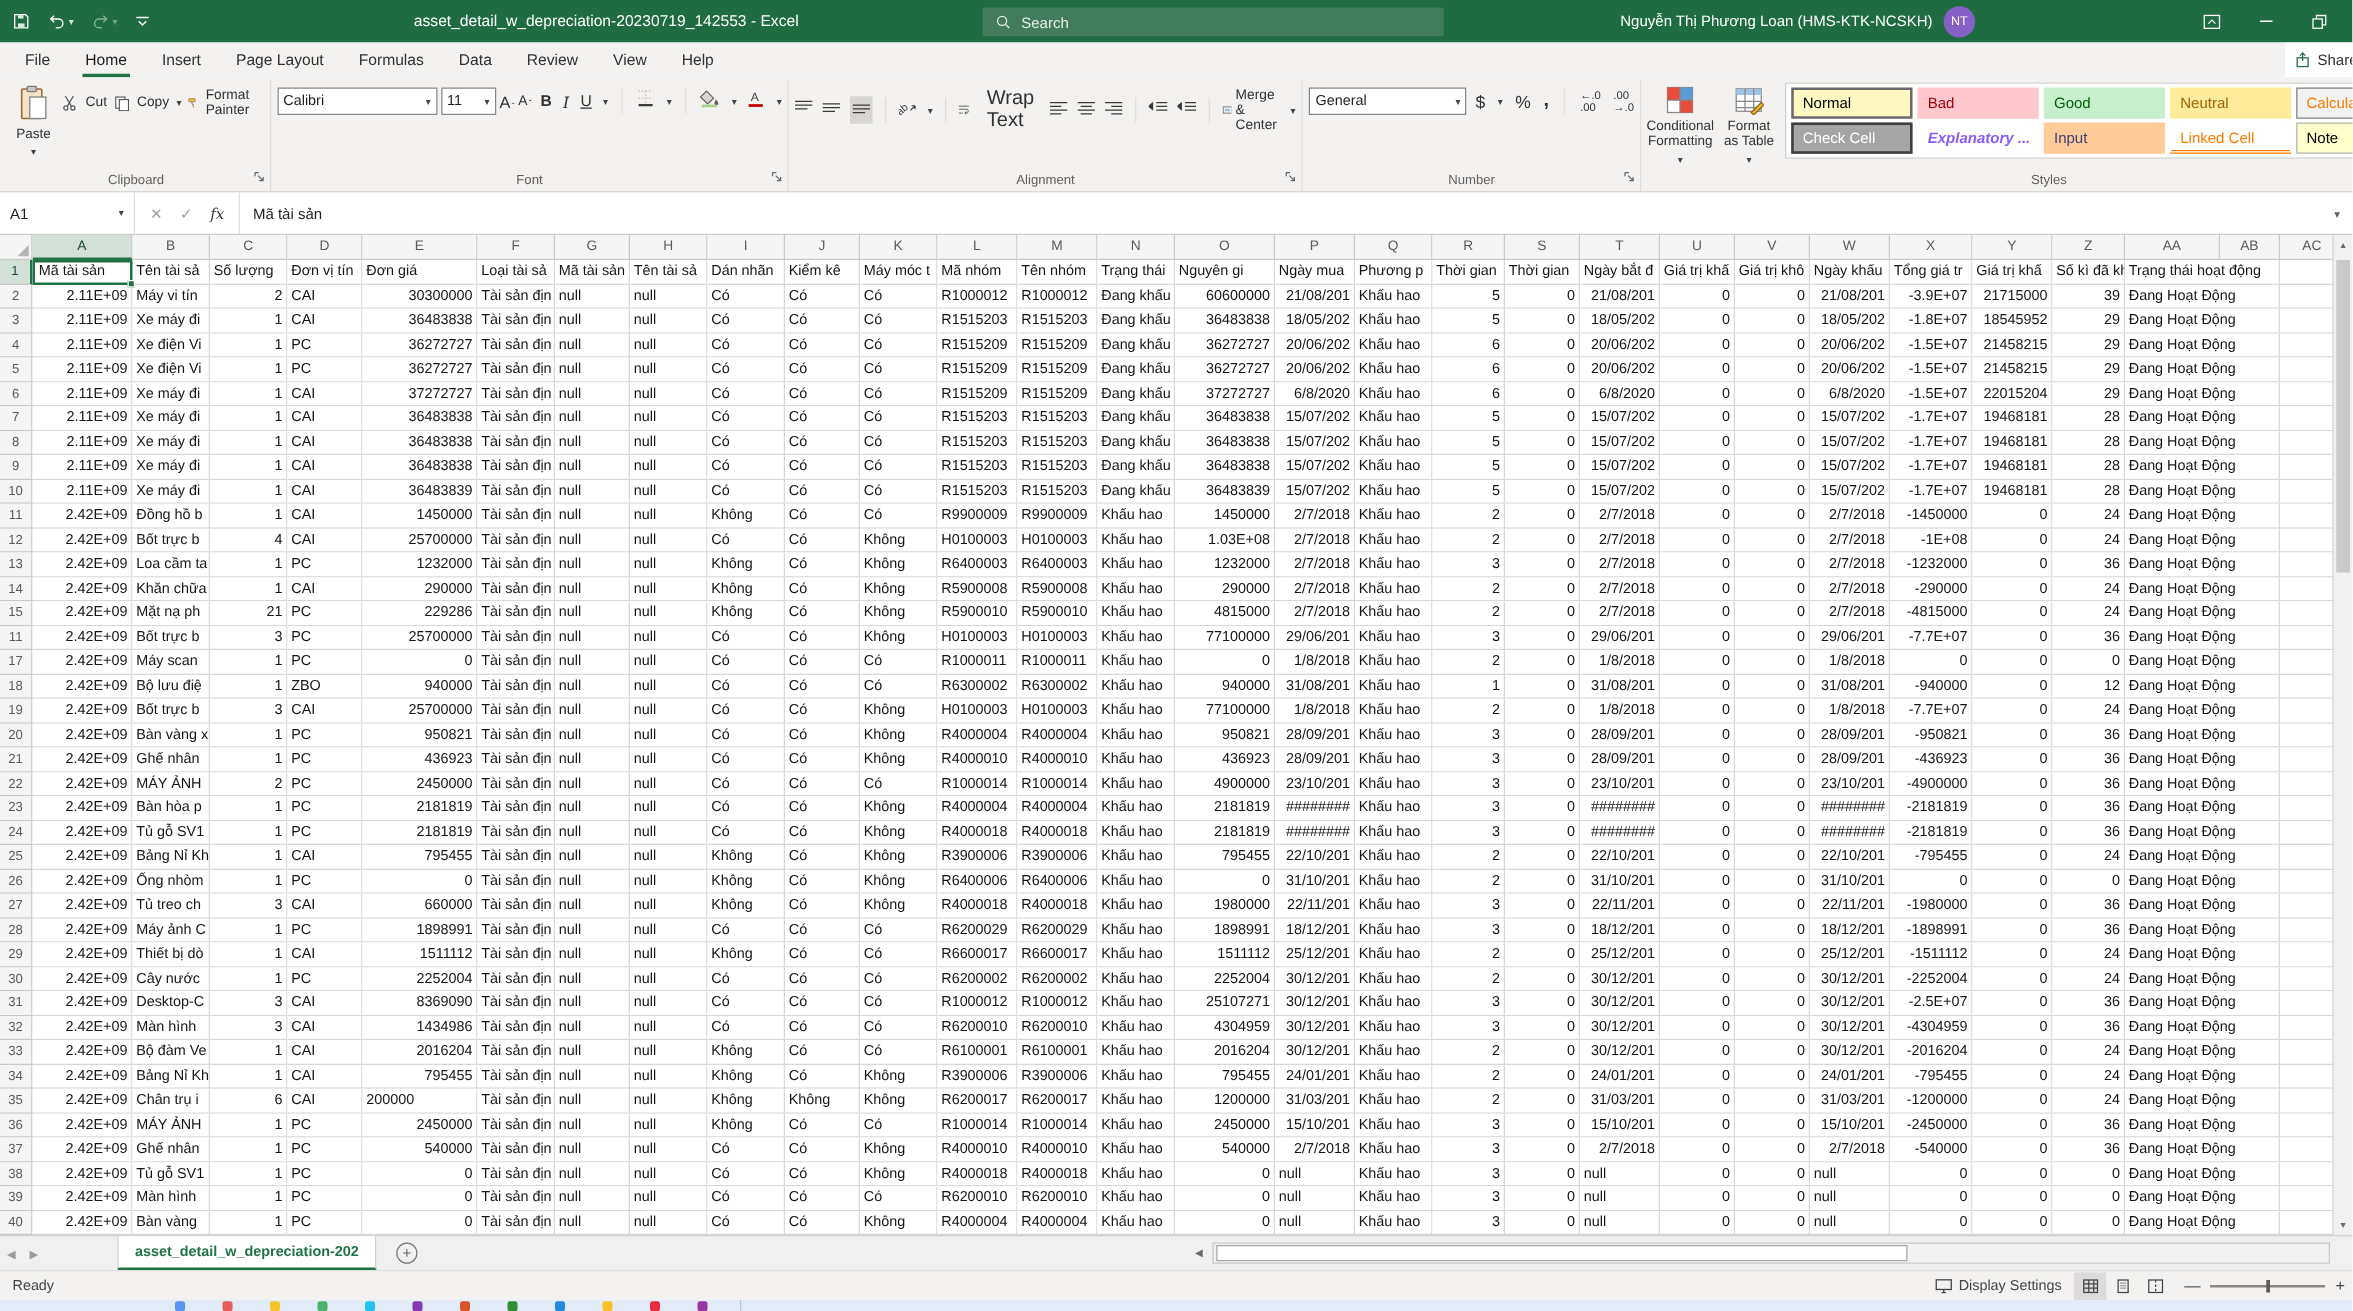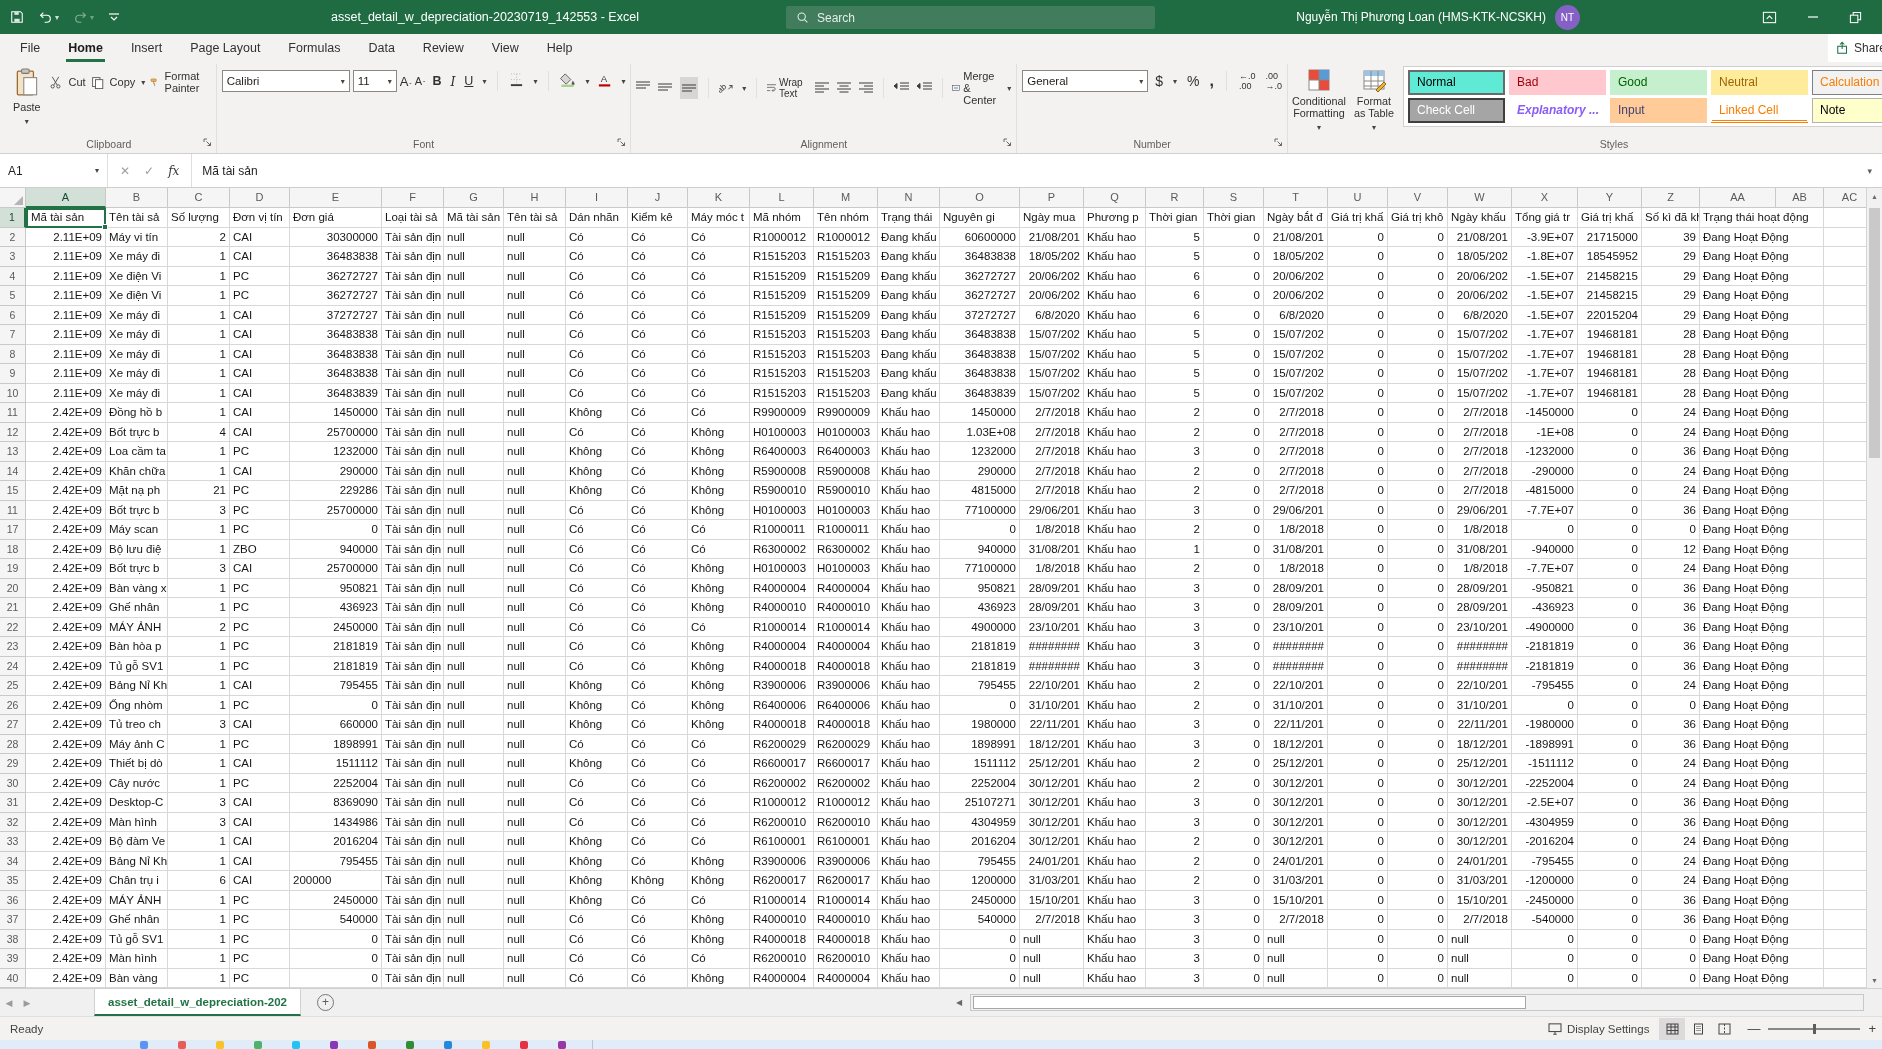--- a/index.html
+++ b/index.html
@@ -16,21 +16,21 @@
   #searchbox { position:absolute; left:786px; top:6px; width:369px; height:23px; background:#417c5d; border-radius:2px; display:flex; align-items:center; padding-left:10px; gap:8px; }
   #searchbox span { font-size:12px; color:#e4efe8; }
   #account { position:absolute; right:302px; top:0; height:34px; display:flex; align-items:center; gap:9px; }
   #account .uname { font-size:12px; color:#fff; white-space:nowrap; }
   .avatar { width:25px; height:25px; border-radius:50%; background:#8661c5; color:#fff; font-size:10px; display:flex; align-items:center; justify-content:center; }
   .winbtn { position:absolute; top:0; width:30px; height:34px; display:flex; align-items:center; justify-content:center; color:#fff; }
 
   
   #tabrow { position:absolute; top:34px; left:0; right:0; height:28px; background:#f3f2f1; display:flex; align-items:stretch; padding-left:6px; overflow:hidden; }
   .rtab { padding:0 14px; display:flex; align-items:center; font-size:12.5px; color:#323130; position:relative; }
-  .rtab.active { color:#1d1c1b; font-weight:700; }
+  .rtab.active { color:#1d1c1b; font-weight:400; }
   .rtab.active::after { content:""; position:absolute; left:12px; right:12px; bottom:0; height:3px; background:#217346; }
   .share { position:absolute; right:-12px; top:0; height:28px; display:flex; align-items:center; gap:4px; font-size:12px; color:#323130; padding:0 8px; background:#fff; }
 
   
   #ribbon { position:absolute; top:62px; left:0; right:0; height:92px; background:#f3f2f1; border-bottom:1px solid #d2d0ce; display:flex; padding:2px 2px 0 2px; }
   .group { position:relative; display:flex; flex-direction:column; border-right:1px solid #e1dfdd; padding:2px 5px 0 5px; }
   .gbody { flex:1; display:flex; align-items:flex-start; gap:3px; }
   .glabel { height:16px; font-size:10.5px; color:#605e5c; text-align:center; line-height:14px; position:relative; }
   .launcher { position:absolute; right:-1px; bottom:3px; }
   .big { display:flex; flex-direction:column; align-items:center; justify-content:flex-start; text-align:center; font-size:10.8px; color:#323130; line-height:12px; padding:2px 3px; gap:3px; }
@@ -38,21 +38,21 @@
   .caret { font-size:8px; color:#444; }
   .vcol { display:flex; flex-direction:row; gap:7px; padding-top:4px; }
   .hrow { display:flex; align-items:center; gap:6px; }
   .inputbox { background:#fff; border:1px solid #8a8886; height:22px; display:flex; align-items:center; justify-content:space-between; font-size:11.5px; color:#201f1e; padding:0 4px; }
   .mini { font-size:12.5px; color:#323130; display:flex; align-items:flex-end; gap:1px; }
   .sep { width:1px; height:20px; background:#e1dfdd; margin:0 2px; }
   .two { width:52px; }
   
   .gallery { background:#fff; border:1px solid #d2d0ce; padding:3px 4px; display:grid; grid-template-columns:repeat(5,97px); grid-auto-rows:25px; gap:3px 4px; }
   .sty { font-size:12px; line-height:23px; padding:0 7px; white-space:nowrap; overflow:hidden; border:1px solid transparent; }
-  .sty.normal { background:#5eead4; border:2px solid #6a6a6a; line-height:21px; }
+  .sty.normal { background:#fef9c3; border:2px solid #6a6a6a; line-height:21px; }
   .sty.bad { background:#ffc7ce; color:#9c0006; }
   .sty.good { background:#c6efce; color:#006100; }
   .sty.neutral { background:#ffeb9c; color:#9c6500; }
   .sty.calc { background:#f2f2f2; color:#fa7d00; border:1px solid #7f7f7f; }
   .sty.check { background:#a5a5a5; color:#fff; border:2px double #3f3f3f; line-height:21px; }
   .sty.expl { color:#8b5cf6; font-style:italic;font-weight:bold; }
   .sty.input { background:#ffcc99; color:#3f3f76; }
   .sty.linked { color:#fa7d00; border-bottom:3px double #ff8001; }
   .sty.note { background:#ffffcc; border:1px solid #b2b2b2; }
   .galscroll { display:flex; flex-direction:column; gap:1px; margin-left:2px; }
@@ -307,21 +307,21 @@
           <span style="background:#d8d6d4;padding:2px;"><svg width="14" height="12" viewBox="0 0 14 12">
                 <path d="M0 4h14M0 7h14M0 10h10" stroke="#3b3a39"></path>
               </svg></span>
           <span class="sep"></span>
           <span><svg width="15" height="13" viewBox="0 0 16 14">
                 <text x="0" y="12" font-size="9" fill="#3b3a39" transform="rotate(-40 4 12)" font-family="sans-serif">ab</text>
                 <path d="M10 10 14 6M14 6l-3 0M14 6l0 3" stroke="#3b3a39" fill="none"></path>
               </svg></span>
             <span class="caret">▾</span>
           <span class="sep"></span>
-          <div class="hrow" style="font-size:10px;color:#323130;gap:3px;">
+          <div class="hrow" style="font-size:16px;color:#323130;gap:14px;">
             <svg width="14" height="12" viewBox="0 0 14 12">
                 <path d="M0 1h14M0 5h10a2.5 2.5 0 0 1 0 5H8M0 10h5" stroke="#3b3a39" fill="none"></path>
                 <path d="M9.5 8 8 10l1.5 1.5" stroke="#3b3a39" fill="none"></path>
               </svg>
             <span>Wrap Text</span>
           </div>
         </div>
         <div class="hrow" style="gap:8px;">
           <span><svg width="14" height="12" viewBox="0 0 14 12">
                 <path d="M0 2h14M0 5h9M0 8h14M0 11h9" stroke="#3b3a39"></path>

